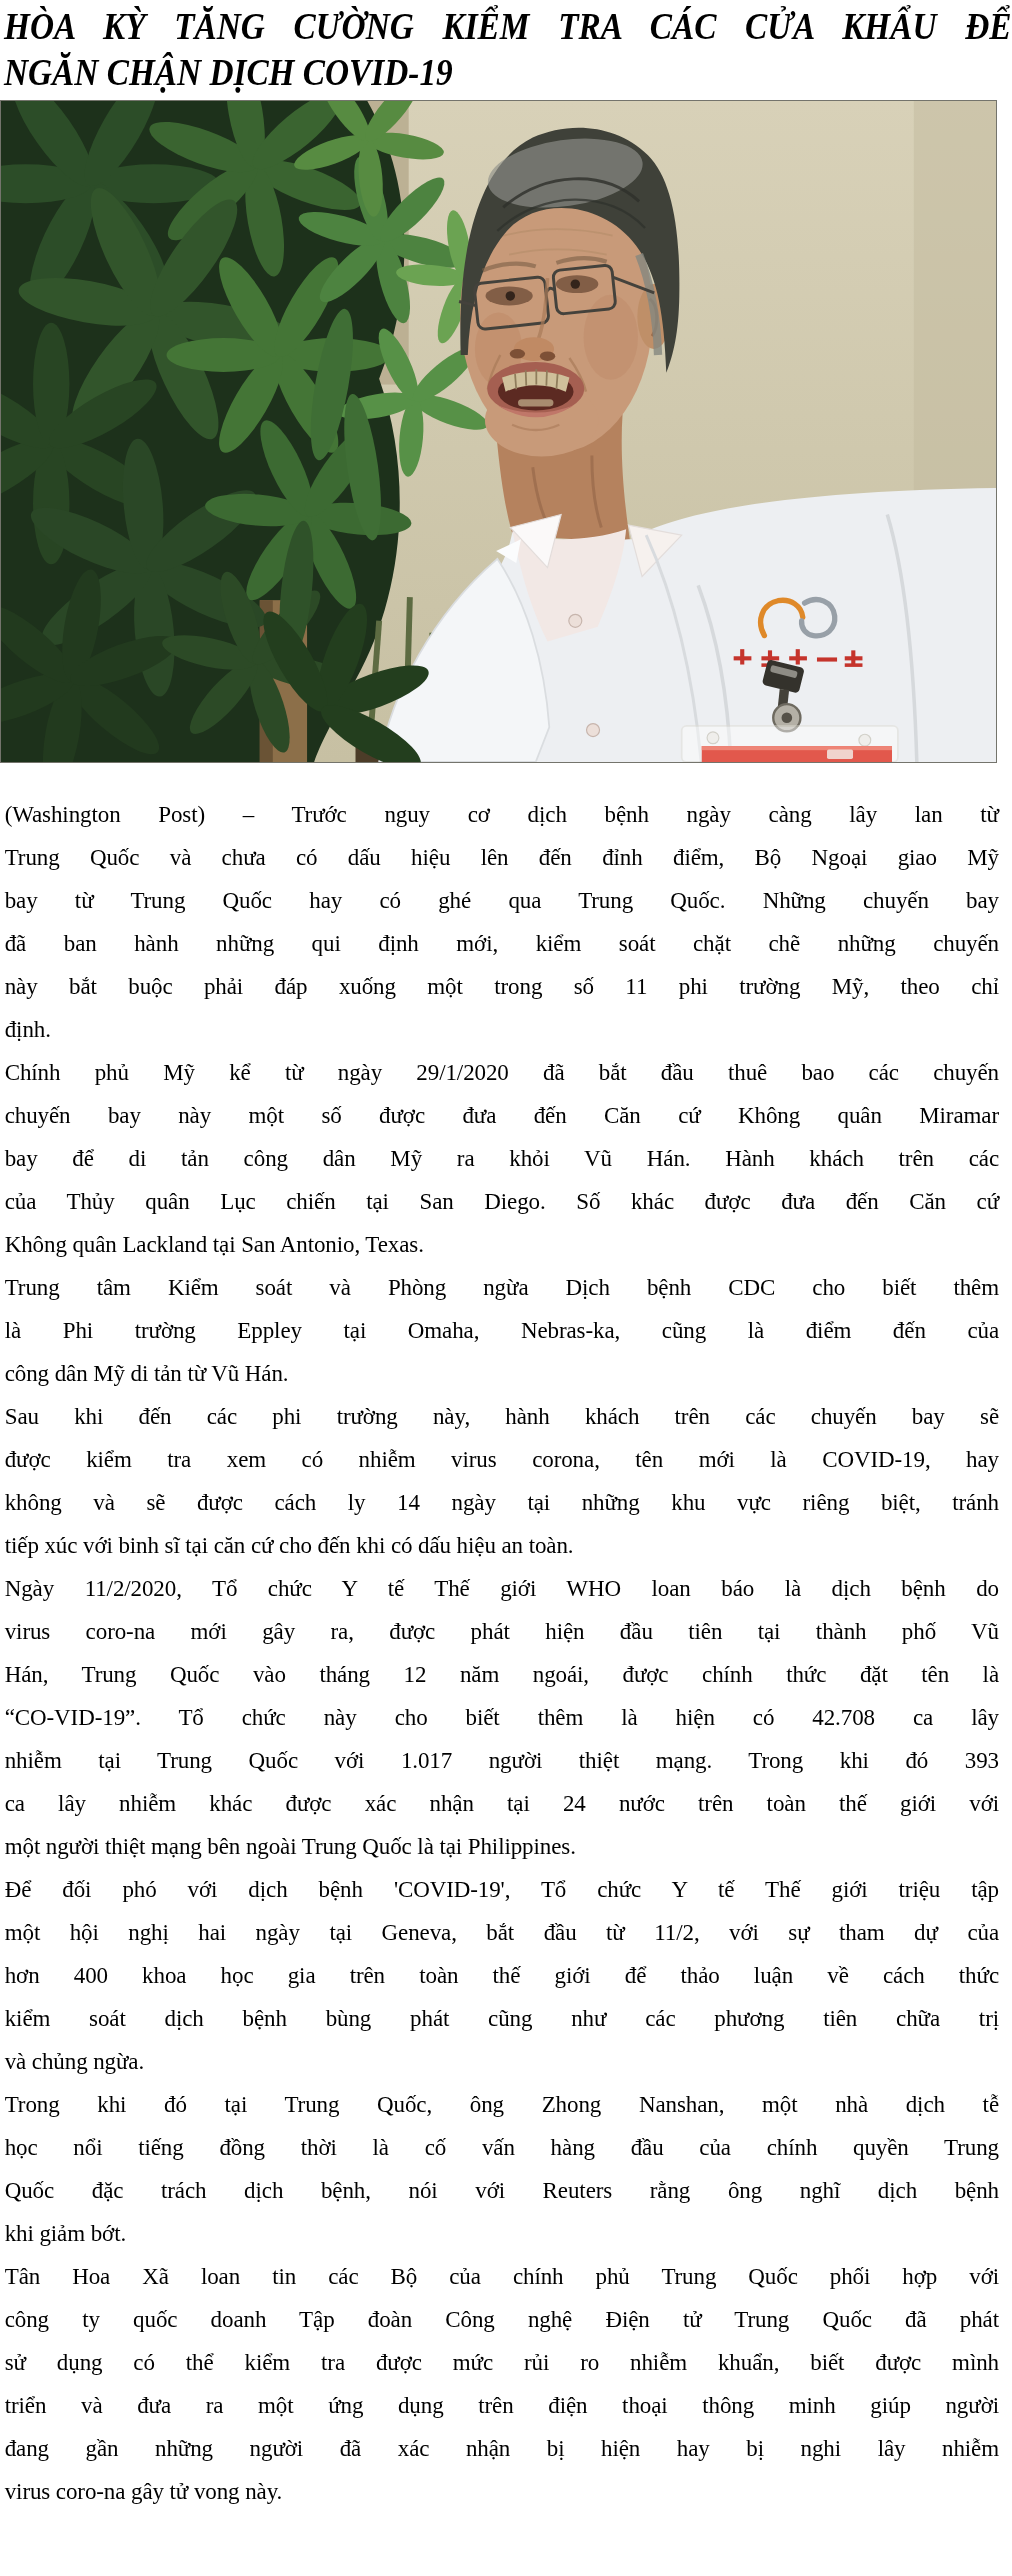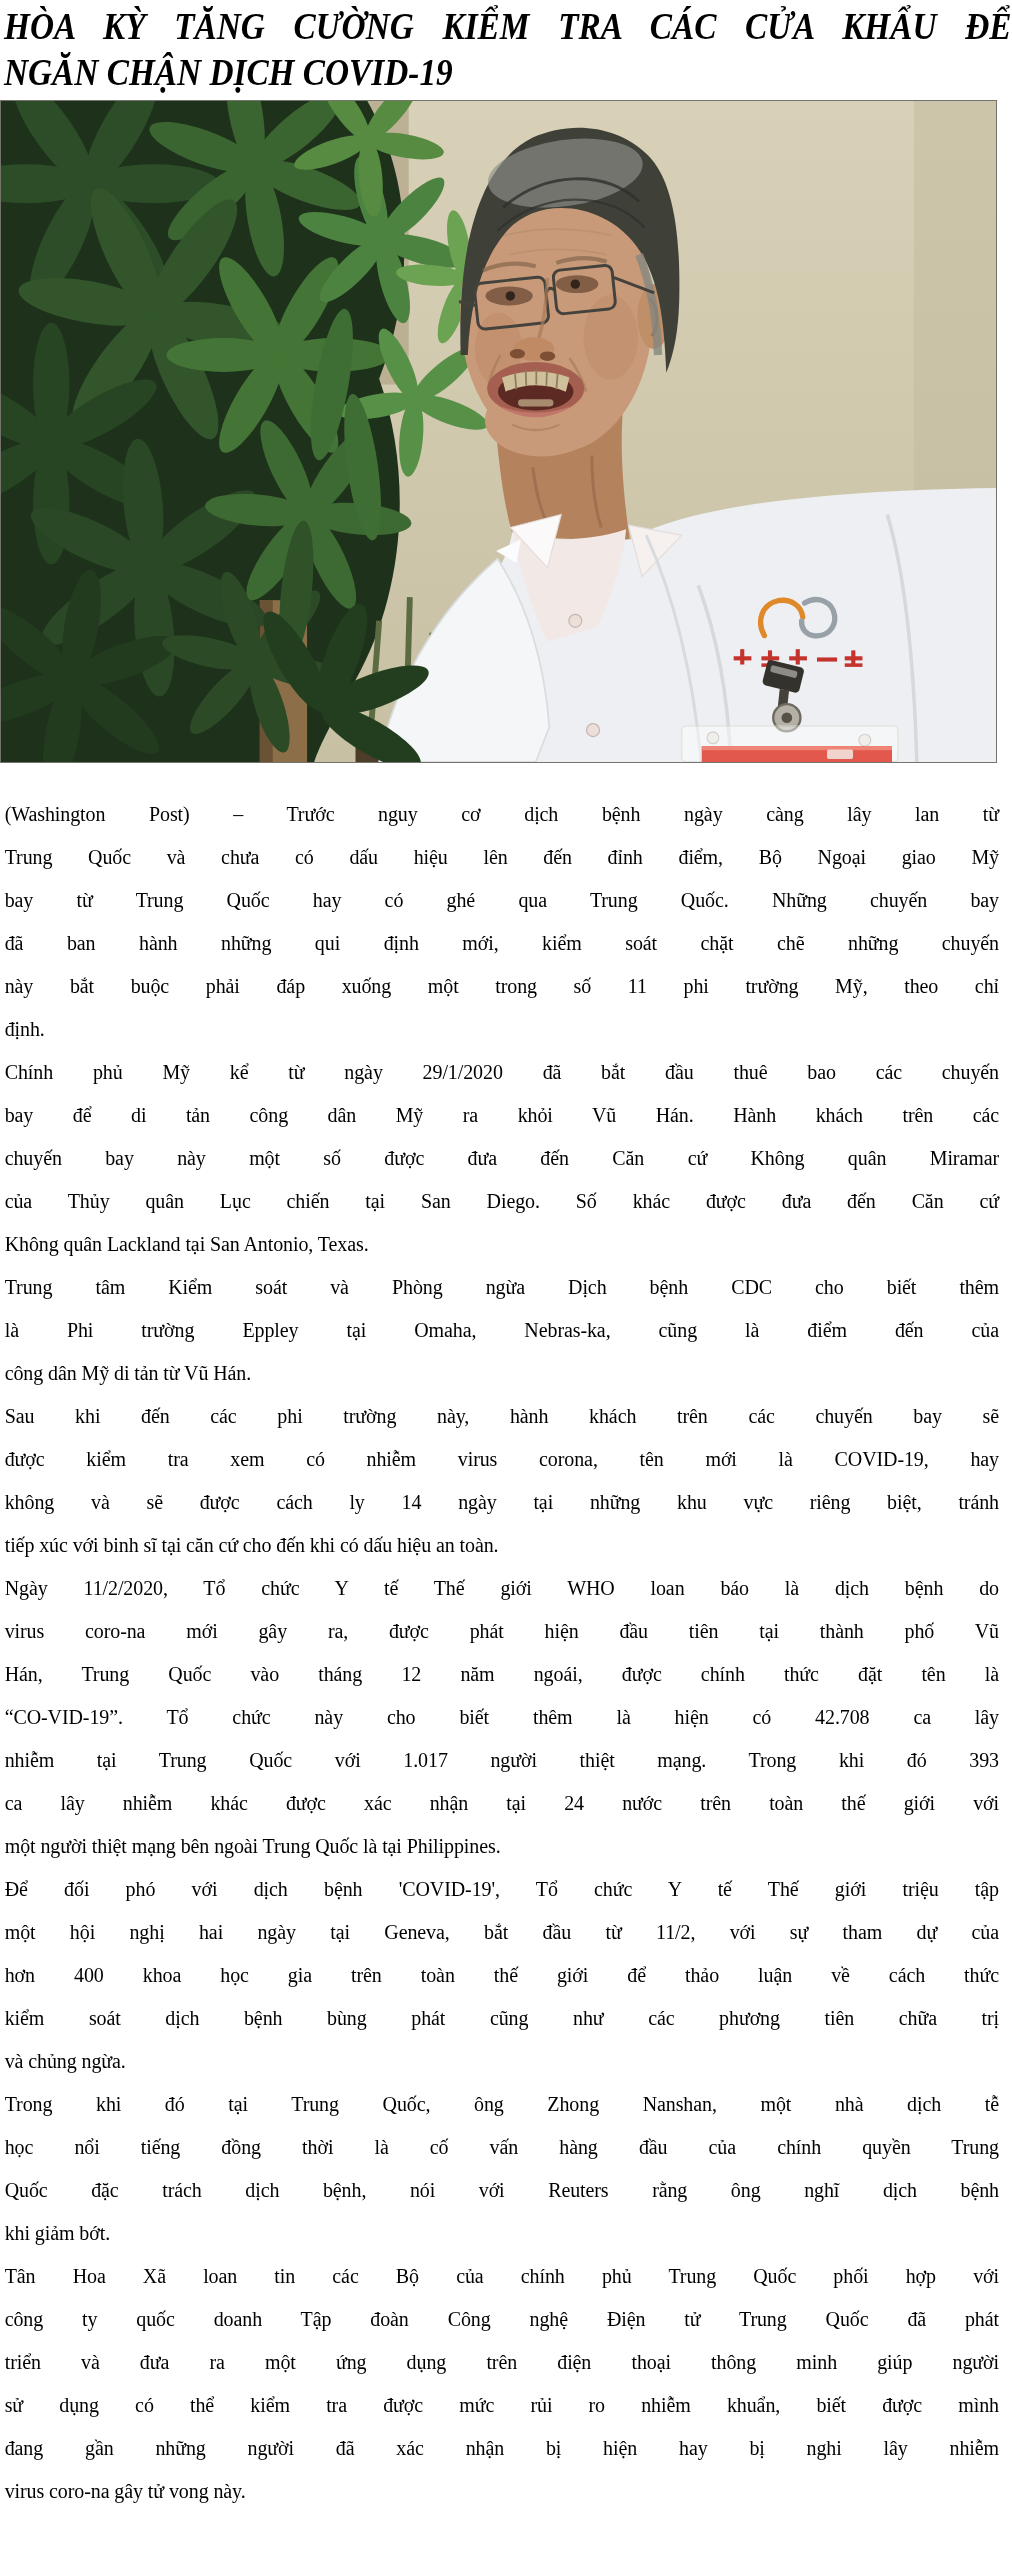--- a/index.html
+++ b/index.html
@@ -23,21 +23,21 @@
   .photo{
     margin:4.7px 0 0 0;width:995px;height:661px;
     border:1.2px solid #74746c;overflow:hidden;background:#cfc8ad;
   }
   .photo svg{display:block;width:100%;height:100%;}
 
   
   .article{margin-top:29.5px;padding:0 13px 0 4.7px;}
   .para{margin:0;}
   .article .line{
-    font-size:20px;line-height:43px;letter-spacing:-0.1px;
+    font-size:23px;line-height:43px;letter-spacing:-0.1px;
     text-align:justify;text-align-last:justify;font-family:Liberation Serif, serif;
   }
   .article .line.last{text-align-last:left;}
 </style>
 </head>
 <body>
 
 <div class="page">
 
   <header class="title">
@@ -302,22 +302,22 @@
       <div class="para">
         <div class="line">(Washington Post) – Trước nguy cơ dịch bệnh ngày càng lây lan từ</div>
         <div class="line">Trung Quốc và chưa có dấu hiệu lên đến đỉnh điểm, Bộ Ngoại giao Mỹ</div>
         <div class="line">bay từ Trung Quốc hay có ghé qua Trung Quốc. Những chuyến bay</div>
         <div class="line">đã ban hành những qui định mới, kiểm soát chặt chẽ những chuyến</div>
         <div class="line">này bắt buộc phải đáp xuống một trong số 11 phi trường Mỹ, theo chỉ</div>
         <div class="line last">định.</div>
       </div>
       <div class="para">
         <div class="line">Chính phủ Mỹ kể từ ngày 29/1/2020 đã bắt đầu thuê bao các chuyến</div>
+        <div class="line">chuyến bay này một số được đưa đến Căn cứ Không quân Miramar</div>
         <div class="line">bay để di tản công dân Mỹ ra khỏi Vũ Hán. Hành khách trên các</div>
-        <div class="line">chuyến bay này một số được đưa đến Căn cứ Không quân Miramar</div>
         <div class="line">của Thủy quân Lục chiến tại San Diego. Số khác được đưa đến Căn cứ</div>
         <div class="line last">Không quân Lackland tại San Antonio, Texas.</div>
       </div>
       <div class="para">
         <div class="line">Trung tâm Kiểm soát và Phòng ngừa Dịch bệnh CDC cho biết thêm</div>
         <div class="line">là Phi trường Eppley tại Omaha, Nebras-ka, cũng là điểm đến của</div>
         <div class="line last">công dân Mỹ di tản từ Vũ Hán.</div>
       </div>
       <div class="para">
         <div class="line">Sau khi đến các phi trường này, hành khách trên các chuyến bay sẽ</div>
@@ -343,20 +343,20 @@
       </div>
       <div class="para">
         <div class="line">Trong khi đó tại Trung Quốc, ông Zhong Nanshan, một nhà dịch tễ</div>
         <div class="line">học nổi tiếng đồng thời là cố vấn hàng đầu của chính quyền Trung</div>
         <div class="line">Quốc đặc trách dịch bệnh, nói với Reuters rằng ông nghĩ dịch bệnh</div>
         <div class="line last">khi giảm bớt.</div>
       </div>
       <div class="para">
         <div class="line">Tân Hoa Xã loan tin các Bộ của chính phủ Trung Quốc phối hợp với</div>
         <div class="line">công ty quốc doanh Tập đoàn Công nghệ Điện tử Trung Quốc đã phát</div>
+        <div class="line">sử dụng có thể kiểm tra được mức rủi ro nhiễm khuẩn, biết được mình</div>
         <div class="line">triển và đưa ra một ứng dụng trên điện thoại thông minh giúp người</div>
-        <div class="line">sử dụng có thể kiểm tra được mức rủi ro nhiễm khuẩn, biết được mình</div>
         <div class="line">đang gần những người đã xác nhận bị hiện hay bị nghi lây nhiễm</div>
         <div class="line last">virus coro-na gây tử vong này.</div>
       </div>
     </main>
 </div>
 
 
 </body></html>

